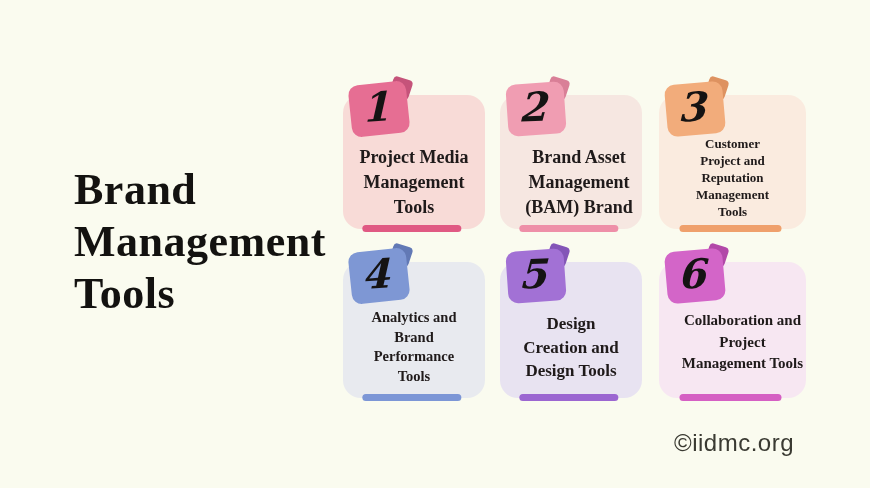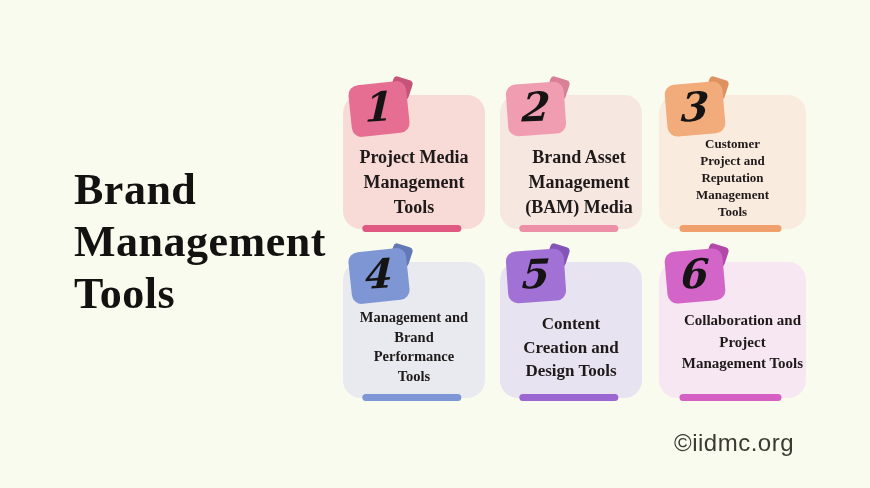--- a/index.html
+++ b/index.html
@@ -152,21 +152,21 @@
   <div class="card c1" style="--bg: #F6E7E1; --badge: #F09DB2; --fold: #D97F97; --accent: #EE8FA8;">
     <div class="badge">
       <div class="fold"></div>
       <div class="square">
         <span class="num">2</span>
       </div>
     </div>
     <div class="card-title">
       <div>Brand Asset</div>
       <div>Management</div>
-      <div>(BAM) Media</div>
+      <div>(BAM) Brand</div>
     </div>
     <div class="underline"></div>
   </div>
 
   <div class="card c2" style="--bg: #FAEBDF; --badge: #F2AC7B; --fold: #DE9260; --accent: #EFA06C;">
     <div class="badge">
       <div class="fold"></div>
       <div class="square">
         <span class="num">3</span>
       </div>
@@ -182,37 +182,37 @@
   </div>
 
   <div class="card c3" style="--bg: #E8EAEF; --badge: #7E97D4; --fold: #6279B5; --accent: #7C96D6;">
     <div class="badge">
       <div class="fold"></div>
       <div class="square">
         <span class="num">4</span>
       </div>
     </div>
     <div class="card-title">
-      <div>Management and</div>
+      <div>Analytics and</div>
       <div>Brand</div>
       <div>Performance</div>
       <div>Tools</div>
     </div>
     <div class="underline"></div>
   </div>
 
   <div class="card c4" style="--bg: #E8E3F1; --badge: #A271D5; --fold: #8355B7; --accent: #9B66D1;">
     <div class="badge">
       <div class="fold"></div>
       <div class="square">
         <span class="num">5</span>
       </div>
     </div>
     <div class="card-title">
-      <div>Content</div>
+      <div>Design</div>
       <div>Creation and</div>
       <div>Design Tools</div>
     </div>
     <div class="underline"></div>
   </div>
 
   <div class="card c5" style="--bg: #F7E7F2; --badge: #D365C8; --fold: #B248A8; --accent: #D55FC3;">
     <div class="badge">
       <div class="fold"></div>
       <div class="square">

